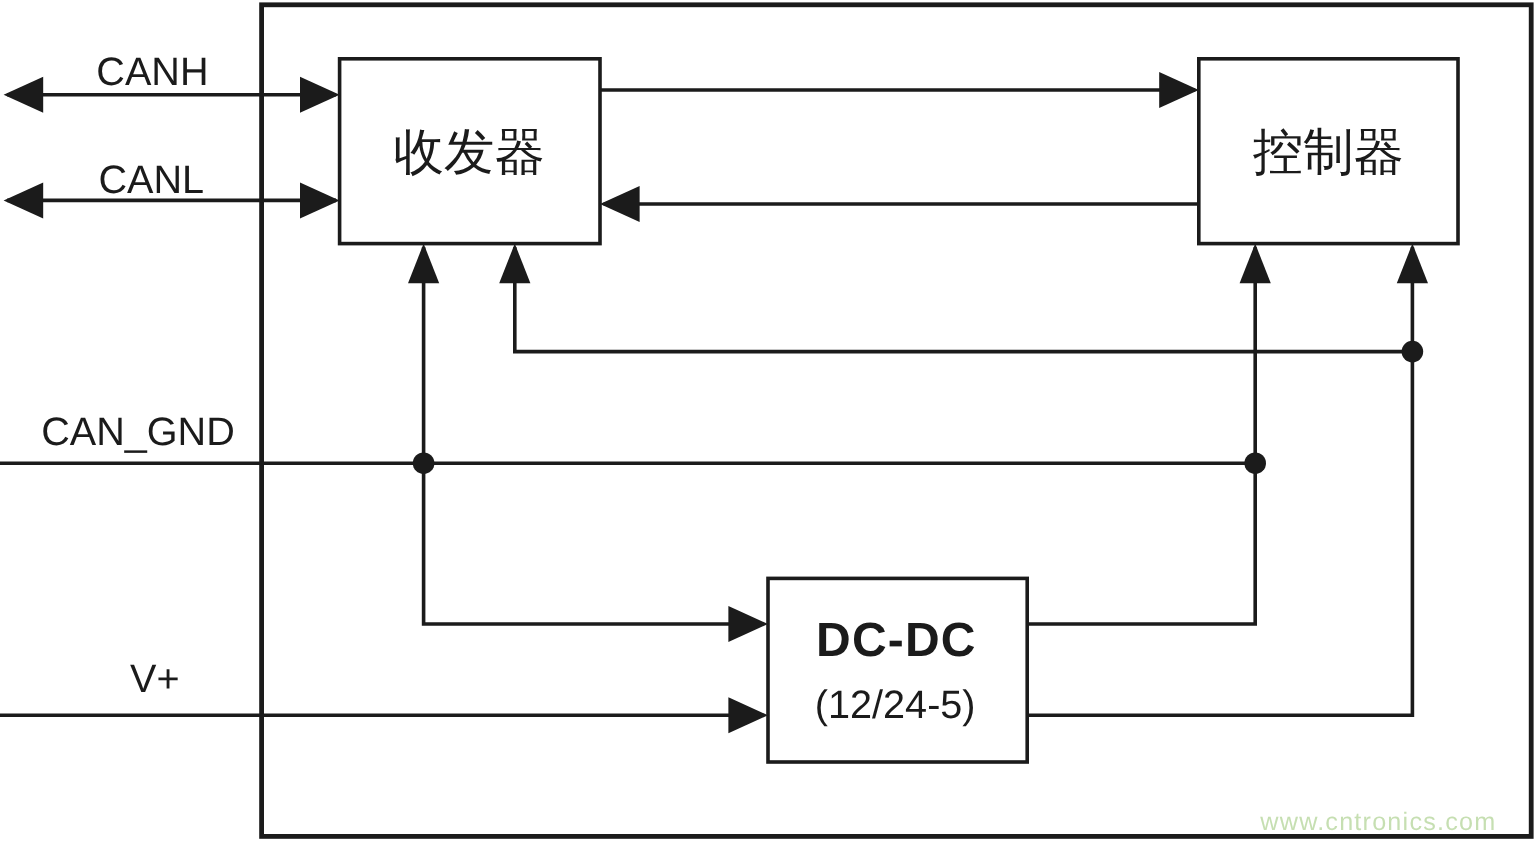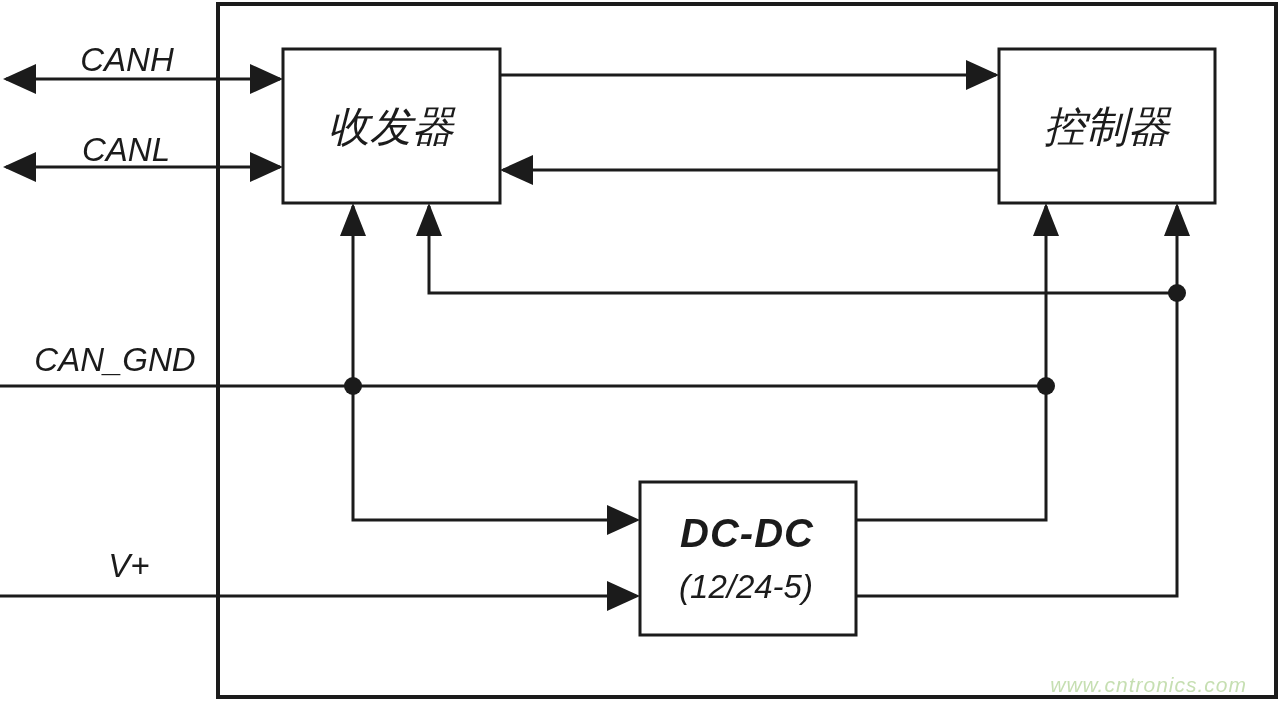--- a/index.html
+++ b/index.html
@@ -7,21 +7,20 @@
     padding: 0;
     background: #ffffff;
   }
   .stage {
     position: relative;
     width: 1280px;
     height: 701px;
     background: #ffffff;
     overflow: hidden;
     font-family: "Liberation Sans", "DejaVu Sans", sans-serif;
-    font-style: italic;
   }
   svg { display: block; }
   .wire {
     stroke: #1b1b1b;
     stroke-width: 3;
     fill: none;
   }
   .boundary {
     stroke: #1b1b1b;
     stroke-width: 4;

